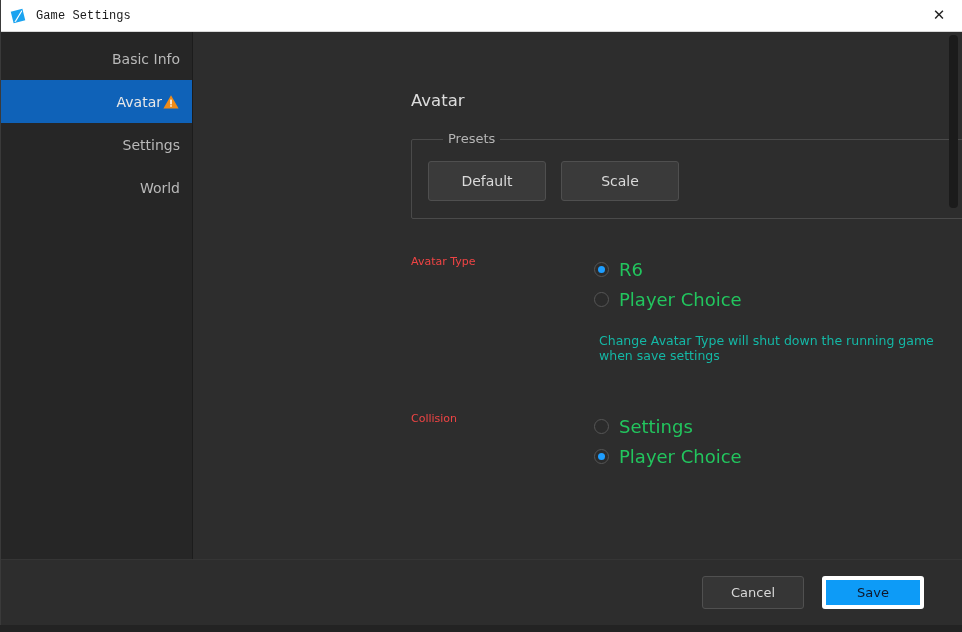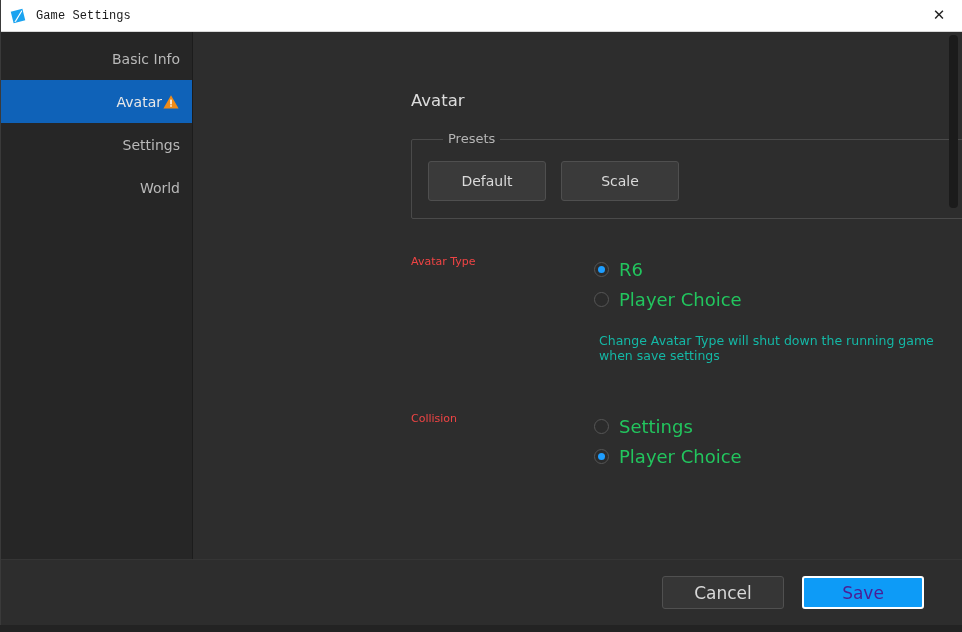--- a/index.html
+++ b/index.html
@@ -249,40 +249,40 @@
     background: #2d2d2d;
     border-top: 1px solid #353535;
     display: flex;
     align-items: center;
     justify-content: flex-end;
     padding-right: 38px;
     box-sizing: border-box;
   }
   .footer-btn {
     height: 33px;
-    width: 122px;
+    width: 102px;
     border-radius: 3px;
-    font-size: 17px;
+    font-size: 13px;
     display: flex;
     align-items: center;
     justify-content: center;
     box-sizing: border-box;
     font-family: "DejaVu Sans", "Liberation Sans", sans-serif;
     text-align: right;
   }
   .btn-cancel {
     background: #363636;
     border: 1px solid #505050;
     color: #d8d8d8;
     margin-right: 18px;
   }
   .btn-save {
     background: #0d9bf7;
-    border: 2px solid #ffffff;
-    color: #4c1d95;
+    border: 4px solid #ffffff;
+    color: #0f172a;
   }
 
   
   .bottom-strip {
     position: absolute;
     left: 0;
     top: 625px;
     width: 962px;
     height: 7px;
     background: #232323;

